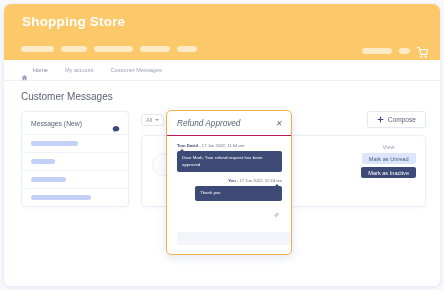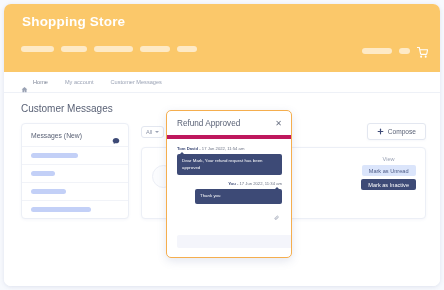--- a/index.html
+++ b/index.html
@@ -20,21 +20,21 @@
     width: 436px; height: 282px;
     background: #ffffff;
     border-radius: 7px;
     box-shadow: 0 1px 4px rgba(60,80,140,0.13);
     overflow: hidden;
   }
 
   
   .site-header {
     position: relative;
-    height: 68px;
+    height: 56px;
     background: #fbc86a;
   }
   .brand {
     position: absolute;
     left: 18px; top: 10px;
     font-size: 13.5px;
     font-weight: bold;
     color: #ffffff;
     letter-spacing: .2px;
   }
@@ -213,21 +213,22 @@
     border-radius: 5px;
     box-shadow: 0 3px 10px rgba(70,90,150,0.15);
     z-index: 20;
     overflow: hidden;
   }
   .modal-head {
     display: flex;
     align-items: flex-end;
     justify-content: space-between;
     padding: 8px 9px 7px 10px;
-    border-bottom: 4px solid #be185d;
+    border-bottom: 1px solid #be185d;
+    font-style: italic;
   }
   .modal-title { font-size: 8.2px; color: #5a6276; }
   .close-x { font-size: 8px; color: #6b7284; line-height: 1; }
   .modal-body { padding: 7px 9px 4px 10px; }
   .meta {
     font-size: 4.2px;
     color: #6b7284;
     margin-bottom: 3px;
   }
   .meta .who { font-weight: bold; color: #3d4a76; }

